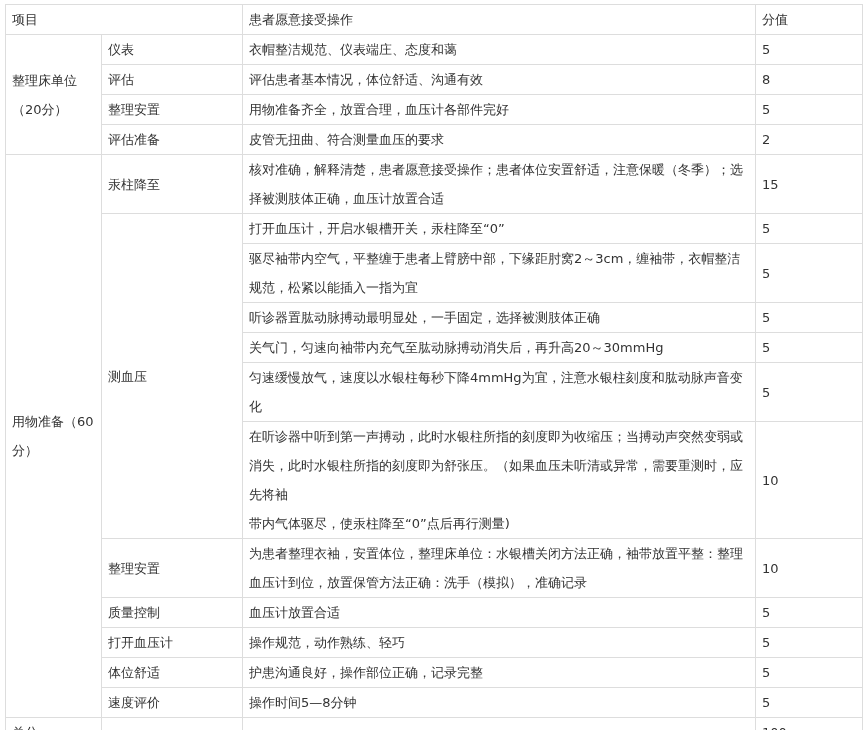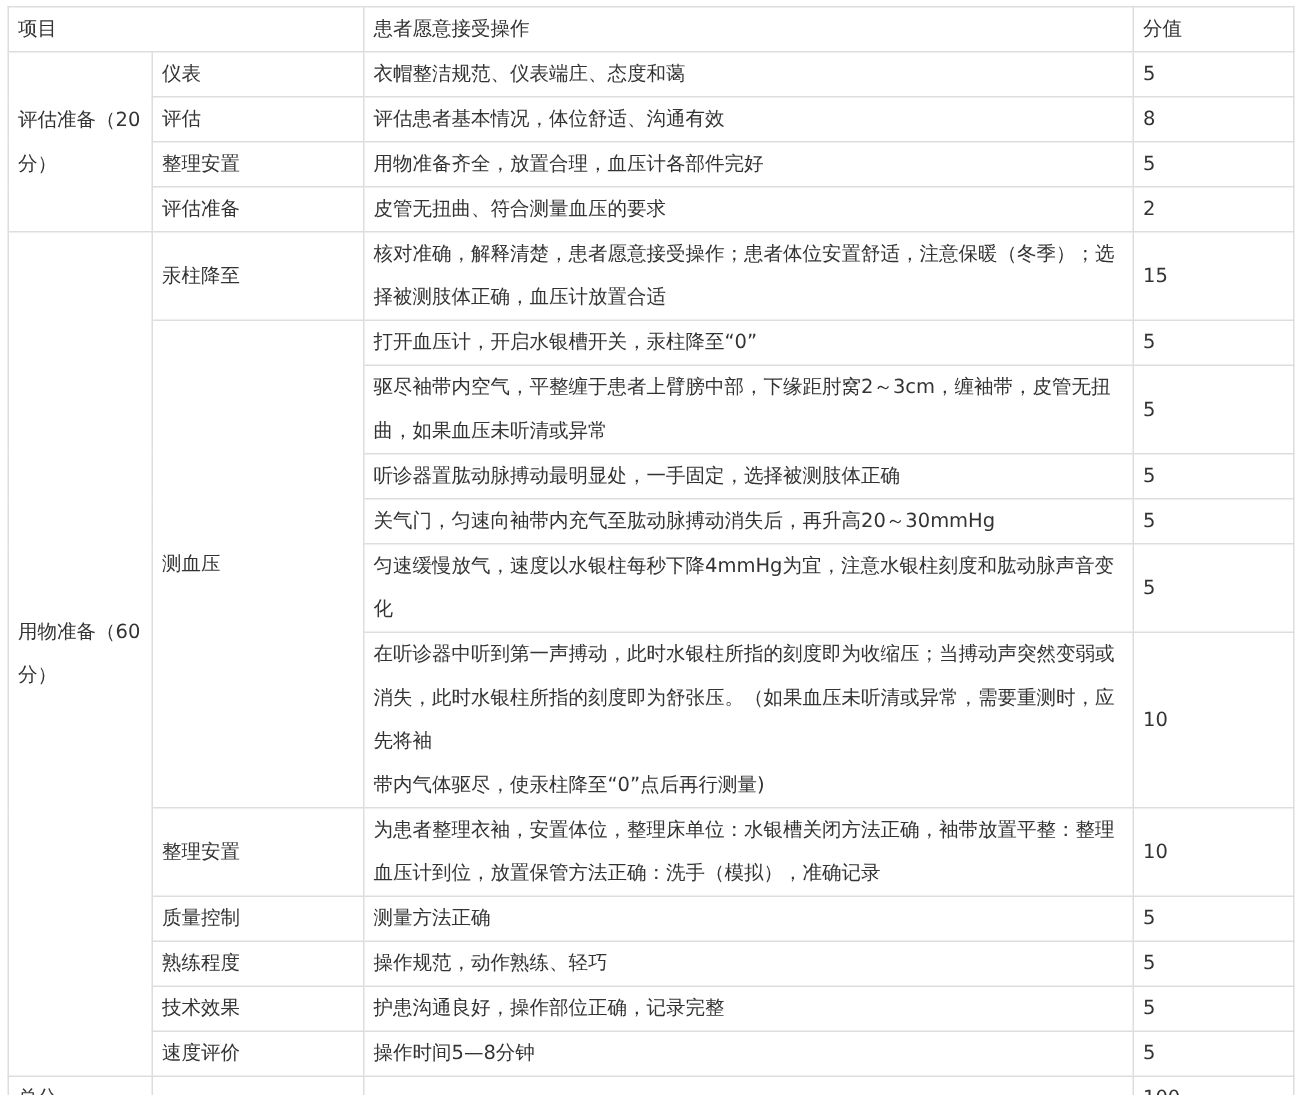--- a/index.html
+++ b/index.html
@@ -23,21 +23,21 @@
       <col class="c4">
     </colgroup>
   <tbody>
       <tr class="h29">
     <td colspan="2">项目</td>
     <td>患者愿意接受操作</td>
     <td>分值</td>
   </tr>
 
   <tr class="h29">
-    <td rowspan="4">评估准备（20分）</td>
+    <td rowspan="4">整理床单位（20分）</td>
     <td>仪表</td>
     <td>衣帽整洁规范、仪表端庄、态度和蔼</td>
     <td>5</td>
   </tr>
   <tr class="h29">
     <td>评估</td>
     <td>评估患者基本情况，体位舒适、沟通有效</td>
     <td>8</td>
   </tr>
   <tr class="h29">
@@ -56,21 +56,21 @@
     <td>汞柱降至</td>
     <td>核对准确，解释清楚，患者愿意接受操作；患者体位安置舒适，注意保暖（冬季）；选择被测肢体正确，血压计放置合适</td>
     <td>15</td>
   </tr>
   <tr class="h29">
     <td rowspan="6">测血压</td>
     <td>打开血压计，开启水银槽开关，汞柱降至“0”</td>
     <td>5</td>
   </tr>
   <tr>
-    <td>驱尽袖带内空气，平整缠于患者上臂膀中部，下缘距肘窝2～3cm，缠袖带，皮管无扭曲，如果血压未听清或异常</td>
+    <td>驱尽袖带内空气，平整缠于患者上臂膀中部，下缘距肘窝2～3cm，缠袖带，衣帽整洁规范，松紧以能插入一指为宜</td>
     <td>5</td>
   </tr>
   <tr class="h29">
     <td>听诊器置肱动脉搏动最明显处，一手固定，选择被测肢体正确</td>
     <td>5</td>
   </tr>
   <tr class="h29">
     <td>关气门，匀速向袖带内充气至肱动脉搏动消失后，再升高20～30mmHg</td>
     <td>5</td>
   </tr>
@@ -82,30 +82,30 @@
     <td><span>在听诊器中听到第一声搏动，此时水银柱所指的刻度即为收缩压；当搏动声突然变弱或消失，此时水银柱所指的刻度即为舒张压。（如果血压未听清或异常，需要重测时，应先将袖</span><br><span>带内气体驱尽，使汞柱降至“0”点后再行测量)</span></td>
     <td>10</td>
   </tr>
   <tr>
     <td>整理安置</td>
     <td>为患者整理衣袖，安置体位，整理床单位：水银槽关闭方法正确，袖带放置平整：整理血压计到位，放置保管方法正确：洗手（模拟），准确记录</td>
     <td>10</td>
   </tr>
   <tr class="h29">
     <td>质量控制</td>
-    <td>测量方法正确</td>
+    <td>血压计放置合适</td>
     <td>5</td>
   </tr>
   <tr class="h29">
-    <td>熟练程度</td>
+    <td>打开血压计</td>
     <td>操作规范，动作熟练、轻巧</td>
     <td>5</td>
   </tr>
   <tr class="h29">
-    <td>技术效果</td>
+    <td>体位舒适</td>
     <td>护患沟通良好，操作部位正确，记录完整</td>
     <td>5</td>
   </tr>
   <tr class="h29">
     <td>速度评价</td>
     <td>操作时间5—8分钟</td>
     <td>5</td>
   </tr>
 
   <tr class="h29">

